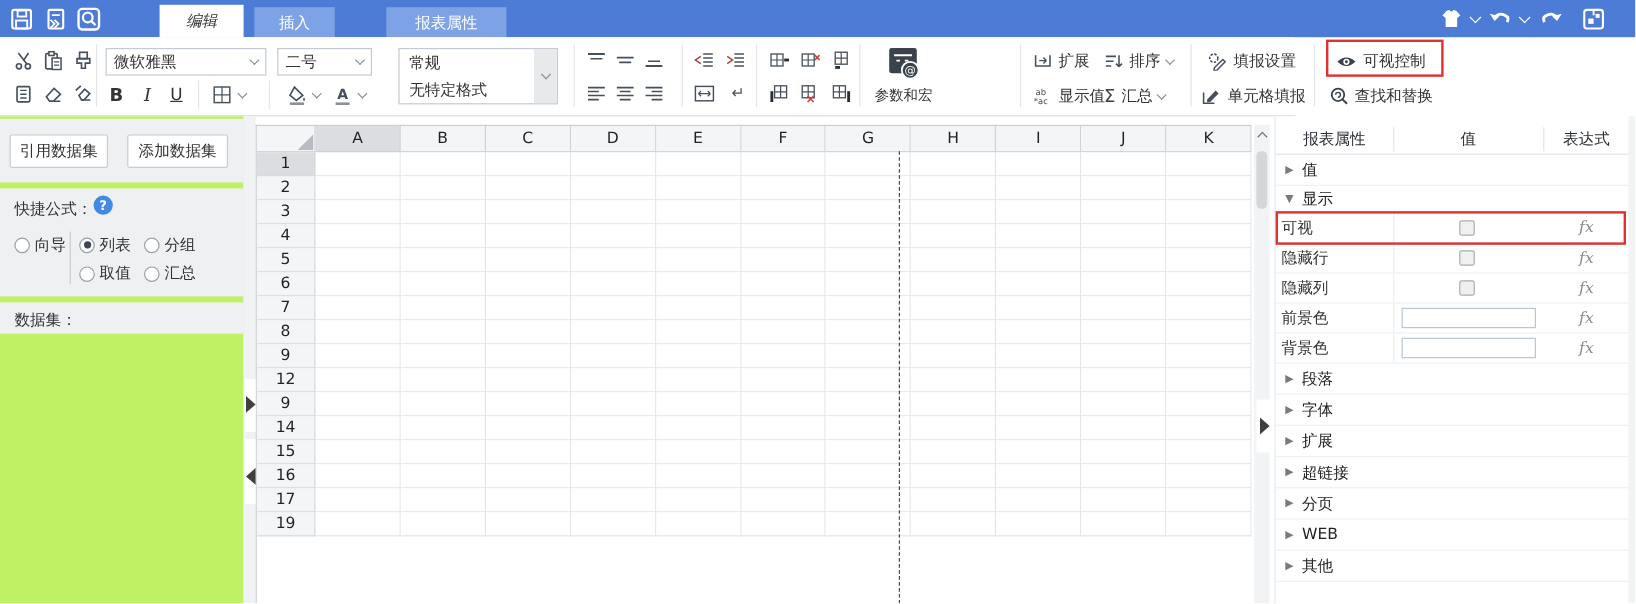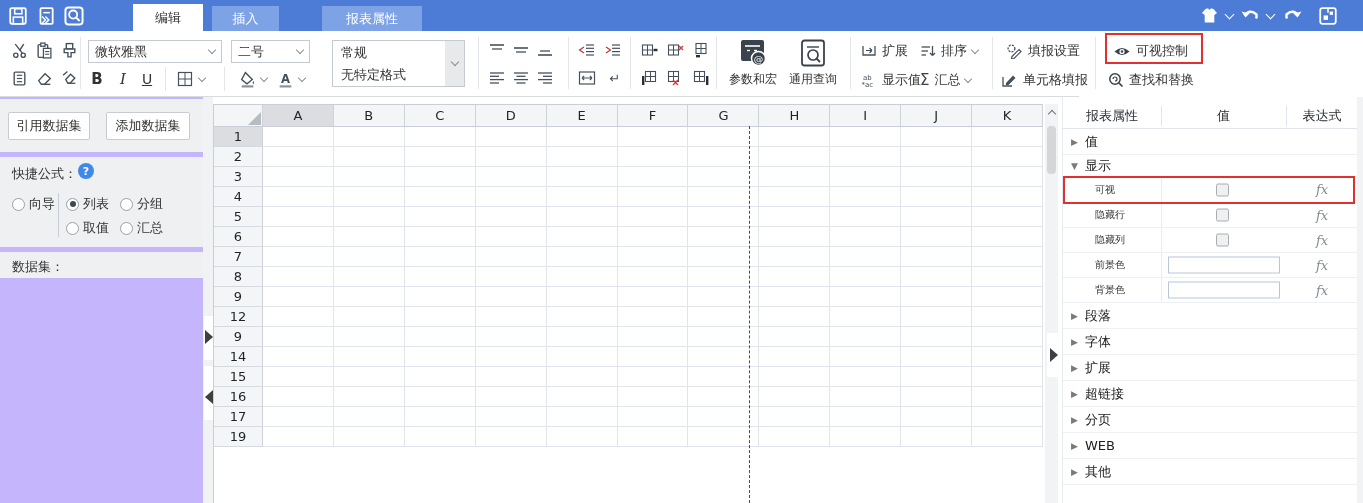--- a/index.html
+++ b/index.html
@@ -4,21 +4,21 @@
 <style>
   * { margin:0; padding:0; box-sizing:border-box; }
   html,body { width:1363px; height:503px; overflow:hidden; }
   body { font-family:"DejaVu Sans","Liberation Sans",sans-serif; font-size:12px; color:#333; background:#fff; }
   #app { position:relative; width:1363px; height:503px; background:#fff; overflow:hidden; }
 
   
   .topbar { position:absolute; left:0; top:0; width:1363px; height:31px; background:#4d7cd6; }
   .topbar .hicon { position:absolute; top:4px; width:24px; height:24px; display:flex; align-items:center; justify-content:center; cursor:pointer; }
   .tab { position:absolute; display:flex; align-items:center; justify-content:center; font-size:13px; cursor:pointer; }
-  .tab.active { background:#fff; color:#333; top:4px; height:27px; }
+  .tab.active { background:#fff; color:#333; top:4px; height:27px;font-style:italic; }
   .tab.inactive { background:#7ea2e6; color:#fff; top:6px; height:25px; }
   .chev-w { width:7px; height:7px; border-right:1.6px solid #fff; border-bottom:1.6px solid #fff; transform:rotate(45deg); margin-top:-3px; }
 
   
   .ribbon { position:absolute; left:0; top:31px; width:1079px; height:66px; background:#fff; border-bottom:1px solid #d9dcdf; }
   .rsep { position:absolute; top:6px; height:52px; width:1px; background:#e3e5e8; }
   .rsep.short { top:36px; height:24px; }
   .ricon { position:absolute; width:22px; height:22px; display:flex; align-items:center; justify-content:center; cursor:pointer; }
   .rtxtbtn { position:absolute; height:24px; display:flex; align-items:center; gap:5px; font-size:13px; color:#333; cursor:pointer; white-space:nowrap; }
   .chev { width:6px; height:6px; border-right:1.4px solid #8a9098; border-bottom:1.4px solid #8a9098; transform:rotate(45deg); margin-top:-3px; }
@@ -29,21 +29,21 @@
   .fmtbox .l2 { position:absolute; left:8px; top:25px; font-size:13px; }
   .fmtbox .strip { position:absolute; right:0; top:0; width:19px; height:100%; background:#e7e9eb; display:flex; align-items:center; justify-content:center; }
   .blab { font-weight:bold; font-size:15px; color:#333; }
   .ilab { font-style:italic; font-family:"DejaVu Serif",serif; font-size:15px; color:#333; }
   .ulab { text-decoration:underline; font-size:14px; color:#333; }
   .bigbtn { position:absolute; top:7px; width:56px; height:54px; display:flex; flex-direction:column; align-items:center; cursor:pointer; }
   .bigbtn .lbl { font-size:12px; color:#333; margin-top:3px; white-space:nowrap; }
   .redbox { position:absolute; border:2px solid #e03030; pointer-events:none; z-index:50; }
 
   
-  .sidebar { position:absolute; left:0; top:97px; width:203px; height:406px; background:#c4b5fd; }
+  .sidebar { position:absolute; left:0; top:97px; width:203px; height:406px; background:#bef264; }
   .sblock { position:absolute; left:0; width:203px; background:#eef0f2; }
   .sbtn { position:absolute; height:28px; background:#fff; border:1px solid #c6ccd2; border-radius:2px; display:flex; align-items:center; justify-content:center; font-size:13px; color:#333; cursor:pointer; }
   .help { display:inline-flex; width:16px; height:16px; border-radius:50%; background:#4089e8; color:#fff; font-size:11px; font-weight:bold; align-items:center; justify-content:center; cursor:pointer; }
   .radio { display:flex; align-items:center; gap:4px; cursor:pointer; position:absolute; }
   .radio .circ { width:13px; height:13px; border-radius:50%; border:1px solid #9aa0a6; background:#fff; position:relative; }
   .radio.sel .circ::after { content:""; position:absolute; left:2.5px; top:2.5px; width:6px; height:6px; border-radius:50%; background:#3c4854; }
   .radio .rl { font-size:13px; color:#333; }
   .slabel { position:absolute; font-size:13px; color:#333; }
 
   
@@ -74,21 +74,21 @@
   .panel { position:absolute; left:1062px; top:97px; width:295px; height:406px; background:#fff; border-left:1px solid #e5eaef; }
   .pgutter { position:absolute; left:1357px; top:97px; width:6px; height:406px; background:#f2f3f4; }
   .phead { position:absolute; left:0; top:6px; width:295px; height:26px; border-bottom:1px solid #dfe4ea; }
   .phead .hc { position:absolute; top:0; height:26px; display:flex; align-items:center; justify-content:center; font-size:13px; color:#2a2e33; }
   .phead .vline { position:absolute; top:3px; height:20px; width:1px; background:#dfe5ee; }
   .prows { position:absolute; left:0; top:32px; width:295px; }
   .prow { position:relative; width:295px; border-bottom:1px solid #edf0f4; }
   .prow.sec { display:flex; align-items:center; cursor:pointer; }
   .prow.sec .arr { margin-left:8px; font-size:9px; color:#7d7a74; width:12px; }
   .prow.sec .slb { font-size:13px; color:#222; margin-left:2px; }
-  .prow.prop .plb { position:absolute; left:5px; top:50%; transform:translateY(-50%); font-size:10px; color:#333;margin-left:27px; }
+  .prow.prop .plb { position:absolute; left:5px; top:50%; transform:translateY(-50%); font-size:13px; color:#333; }
   .pcol { position:absolute; top:0; height:100%; border-left:1px solid #e9edf2; }
   .pcheck { position:absolute; left:153px; top:50%; transform:translateY(-50%); width:13px; height:13px; background:#f0f0f0; border:1px solid #a8adb3; border-radius:2px; cursor:pointer; }
   .pinput { position:absolute; left:105px; top:50%; transform:translateY(-50%); width:112px; height:17px; background:#fff; border:1px solid #b9c6d6; font-size:12px; padding:0 3px; }
   .pfx { position:absolute; left:223px; width:72px; top:0; height:100%; display:flex; align-items:center; justify-content:center; font-family:"DejaVu Serif","Liberation Serif",serif; font-style:italic; color:#858b93; font-size:13px; cursor:pointer; }
 </style>
 </head>
 <body>
 
 <div id="app">
 
@@ -395,29 +395,20 @@
     <div class="bigbtn" style="left:725px">
       <svg width="30" height="30" viewBox="0 0 30 30">
         <rect x="3" y="2" width="23" height="21" rx="2" fill="#39424d"></rect>
         <line x1="7" y1="8" x2="22" y2="8" stroke="#fff" stroke-width="1.6"></line>
         <line x1="9" y1="12.5" x2="12" y2="12.5" stroke="#fff" stroke-width="1.4"></line>
           <line x1="16" y1="12.5" x2="19" y2="12.5" stroke="#fff" stroke-width="1.4"></line>
         <circle cx="20.5" cy="20.5" r="7" fill="#39424d" stroke="#fff" stroke-width="1.5"></circle>
         <text x="20.5" y="24" text-anchor="middle" font-size="9.5" fill="#fff">@</text>
       </svg>
       <span class="lbl">参数和宏</span>
-    </div>
-    <div class="bigbtn" style="left:785px">
-      <svg width="30" height="30" viewBox="0 0 30 30">
-        <rect x="4" y="2.5" width="22" height="25" rx="2.5" fill="none" stroke="#39424d" stroke-width="1.8"></rect>
-        <line x1="9" y1="9" x2="21" y2="9" stroke="#39424d" stroke-width="1.4"></line>
-        <circle cx="15" cy="17" r="5" fill="none" stroke="#39424d" stroke-width="1.7"></circle>
-        <line x1="18.5" y1="20.5" x2="22" y2="24" stroke="#39424d" stroke-width="1.8"></line>
-      </svg>
-      <span class="lbl">通用查询</span>
     </div>
 
     <div class="rsep" style="left:850px"></div>
 
     <div class="rtxtbtn" style="left:861px;top:8px">
       <svg width="16" height="14" viewBox="0 0 16 14">
         <path d="M2,2 L2,11 L14,11 L14,2" fill="none" stroke="#46505c" stroke-width="1.3"></path>
         <path d="M5,6.5 L11,6.5 M11,6.5 l-2.5,-2.5 M11,6.5 l-2.5,2.5" fill="none" stroke="#46505c" stroke-width="1.2"></path>
       </svg>
       <span>扩展</span>

